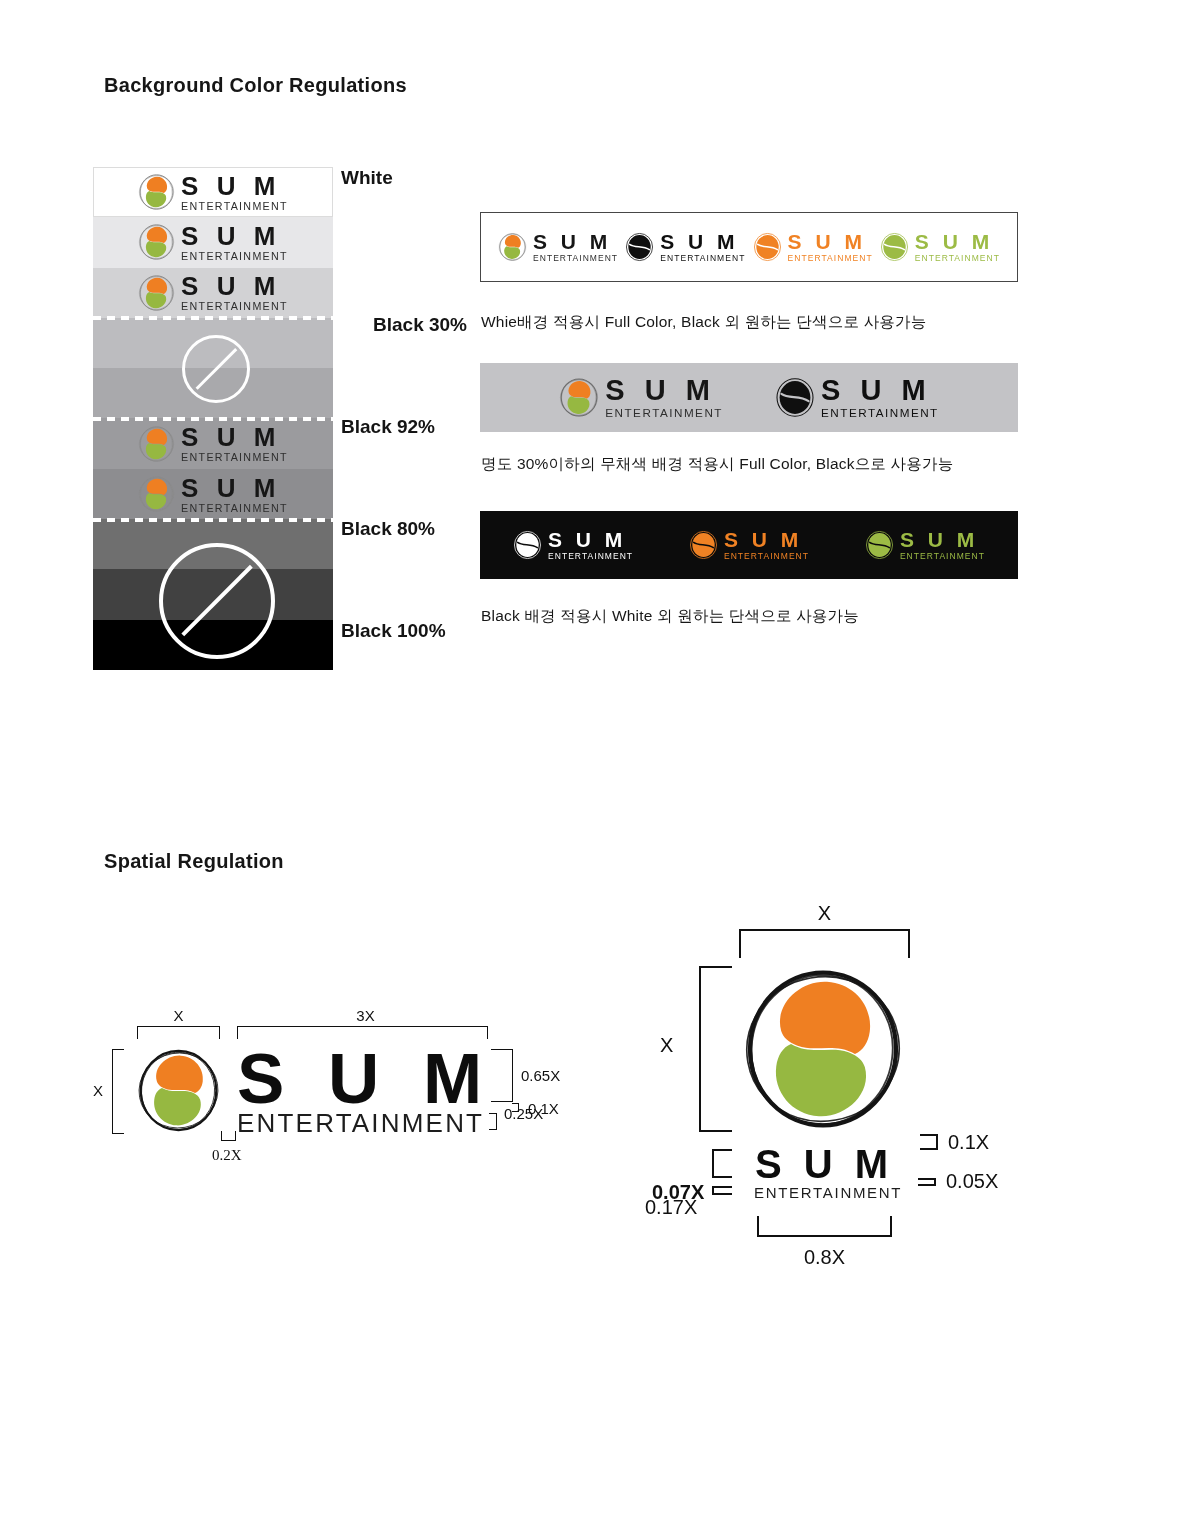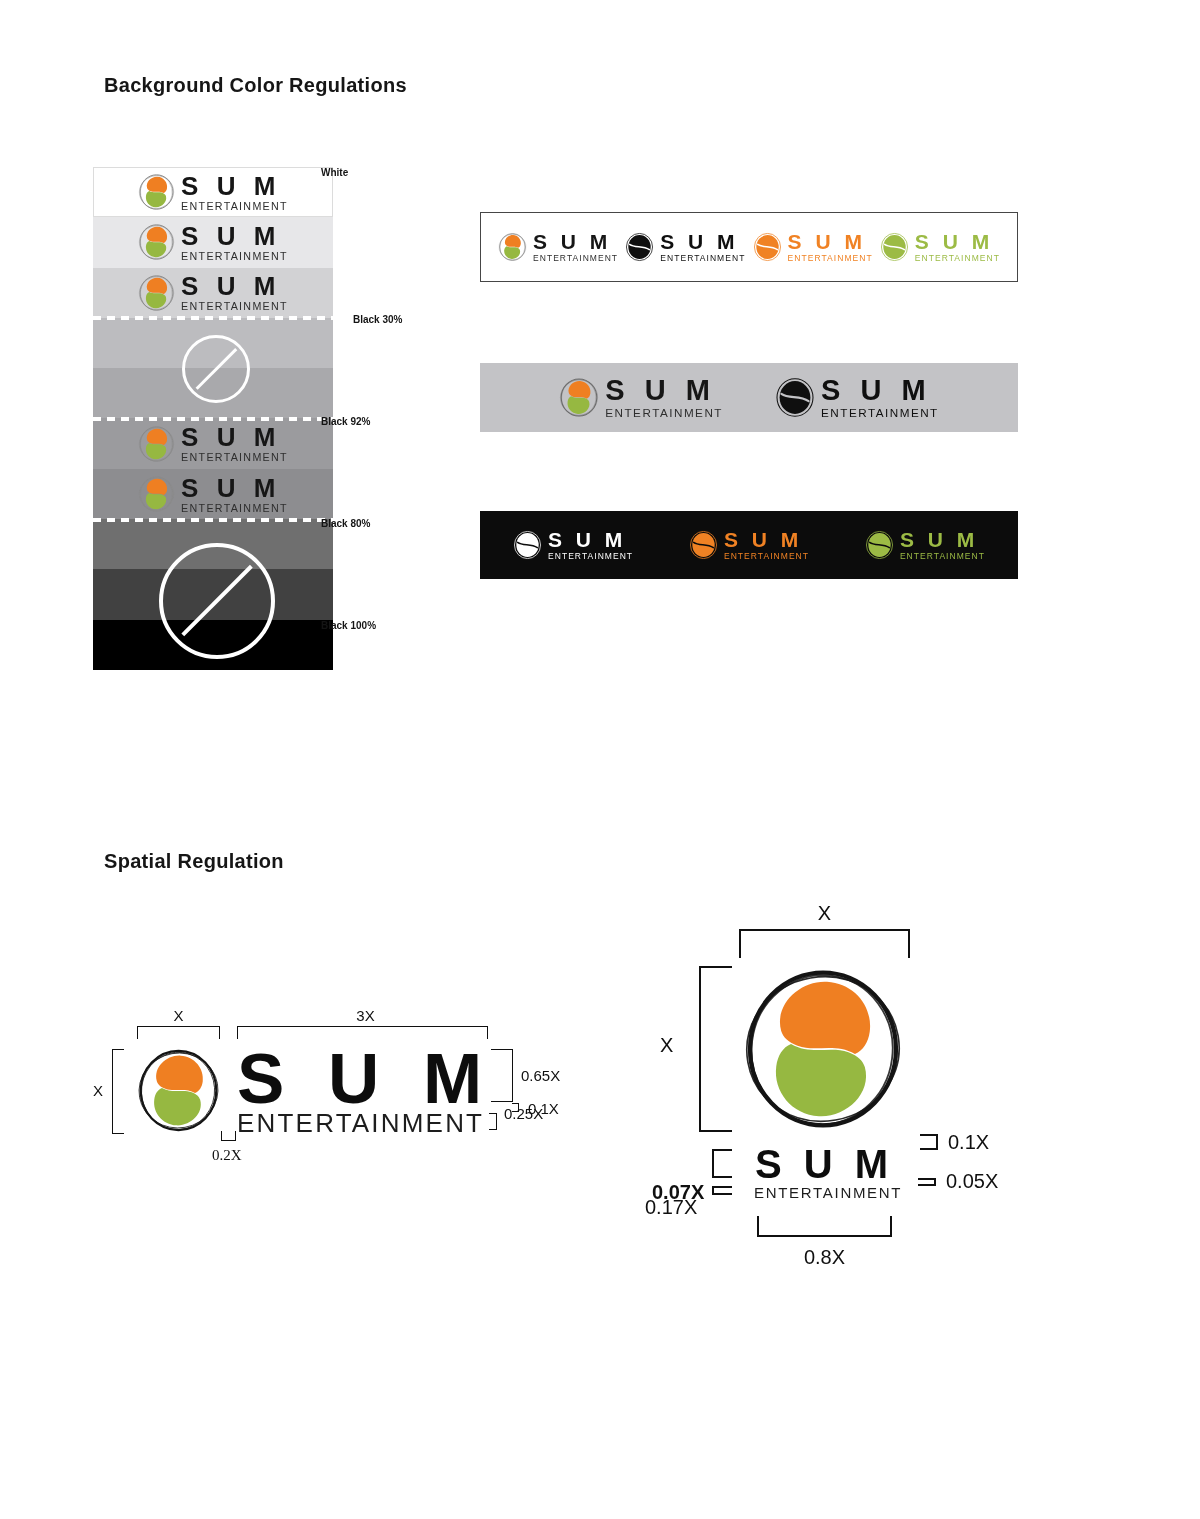--- a/index.html
+++ b/index.html
@@ -12,21 +12,21 @@
   .strip{position:absolute;left:93px;top:167px;width:240px;height:503px;}
   .band{position:relative;width:100%;height:10%;display:flex;align-items:center;justify-content:center;}
   .band.first{box-sizing:border-box;border:1px solid #dcdcdc;}
   .dash{position:absolute;left:0;width:100%;height:4px;
         background:repeating-linear-gradient(90deg,#fff 0 8px,rgba(0,0,0,0) 8px 14px);}
   .noc{position:absolute;border-radius:50%;border:3px solid #fff;}
   .noc::after{content:"";position:absolute;left:50%;top:5%;height:90%;width:3px;margin-left:-1.5px;
               background:#fff;transform:rotate(45deg);}
   .noc.big{border-width:4px;}
   .noc.big::after{width:4px;margin-left:-2px;}
-  .swatch-label{position:absolute;left:321px;font-size:10px;font-weight:600;color:#141414;white-space:nowrap;}
+  .swatch-label{position:absolute;left:341px;font-size:19px;font-weight:600;color:#141414;white-space:nowrap;}
 
   
   .bar{position:absolute;left:480px;width:538px;display:flex;align-items:center;}
   .bar-white{top:212px;height:70px;background:#fff;border:1px solid #464646;box-sizing:border-box;
              justify-content:space-between;padding:0 17px;--ebg:#ffffff;}
   .bar-gray{top:363px;height:69px;background:#c3c3c6;justify-content:center;gap:52px;--ebg:#c3c3c6;}
   .bar-black{top:511px;height:68px;background:#0c0c0c;justify-content:space-between;padding:0 33px;
              box-sizing:border-box;--ebg:#0c0c0c;}
   .caption{position:absolute;left:481px;font-size:15.5px;color:#171717;letter-spacing:.2px;white-space:nowrap;}
 
@@ -202,20 +202,21 @@
     <div class="logo lg-sm v-green">
       <svg class="emblem" viewBox="0 0 100 100">
           <use href="#emblem-mono"></use>
         </svg>
       <div class="ltxt">
         <div class="sum">S U M</div>
         <div class="ent">ENTERTAINMENT</div>
       </div>
     </div>
   </div>
+  <div class="caption" style="top:312px;">Whie배경 적용시 Full Color, Black 외 원하는 단색으로 사용가능</div>
 
   <div class="bar bar-gray">
     <div class="logo lg-lg v-full">
       <svg class="emblem" viewBox="0 0 100 100" style="--ring:#6e6e6e;">
           <use href="#emblem-full"></use>
         </svg>
       <div class="ltxt">
         <div class="sum">S U M</div>
         <div class="ent">ENTERTAINMENT</div>
       </div>
@@ -223,20 +224,21 @@
     <div class="logo lg-lg v-black">
       <svg class="emblem" viewBox="0 0 100 100">
           <use href="#emblem-mono"></use>
         </svg>
       <div class="ltxt">
         <div class="sum">S U M</div>
         <div class="ent">ENTERTAINMENT</div>
       </div>
     </div>
   </div>
+  <div class="caption" style="top:454px;">명도 30%이하의 무채색 배경 적용시 Full Color, Black으로 사용가능</div>
 
   <div class="bar bar-black">
     <div class="logo lg-sm v-white">
       <svg class="emblem" viewBox="0 0 100 100">
           <use href="#emblem-mono"></use>
         </svg>
       <div class="ltxt">
         <div class="sum">S U M</div>
         <div class="ent">ENTERTAINMENT</div>
       </div>
@@ -253,20 +255,21 @@
     <div class="logo lg-sm v-green">
       <svg class="emblem" viewBox="0 0 100 100">
           <use href="#emblem-mono"></use>
         </svg>
       <div class="ltxt">
         <div class="sum">S U M</div>
         <div class="ent">ENTERTAINMENT</div>
       </div>
     </div>
   </div>
+  <div class="caption" style="top:606px;">Black 배경 적용시 White 외 원하는 단색으로 사용가능</div>
 
   <h1 class="sec-title" style="left:92px;top:838px;">Spatial Regulation</h1>
 
   <div>
     <svg class="d-emblem" style="left:136px;top:1047px;width:85px;height:87px;" viewBox="0 0 100 100">
         <use href="#emblem-full"></use>
       </svg>
 
     <div class="brk thin b-top" style="left:137px;top:1026px;width:83px;height:13px;"></div>
     <div class="dlab c f15" style="left:137px;top:1007px;width:83px;">X</div>

